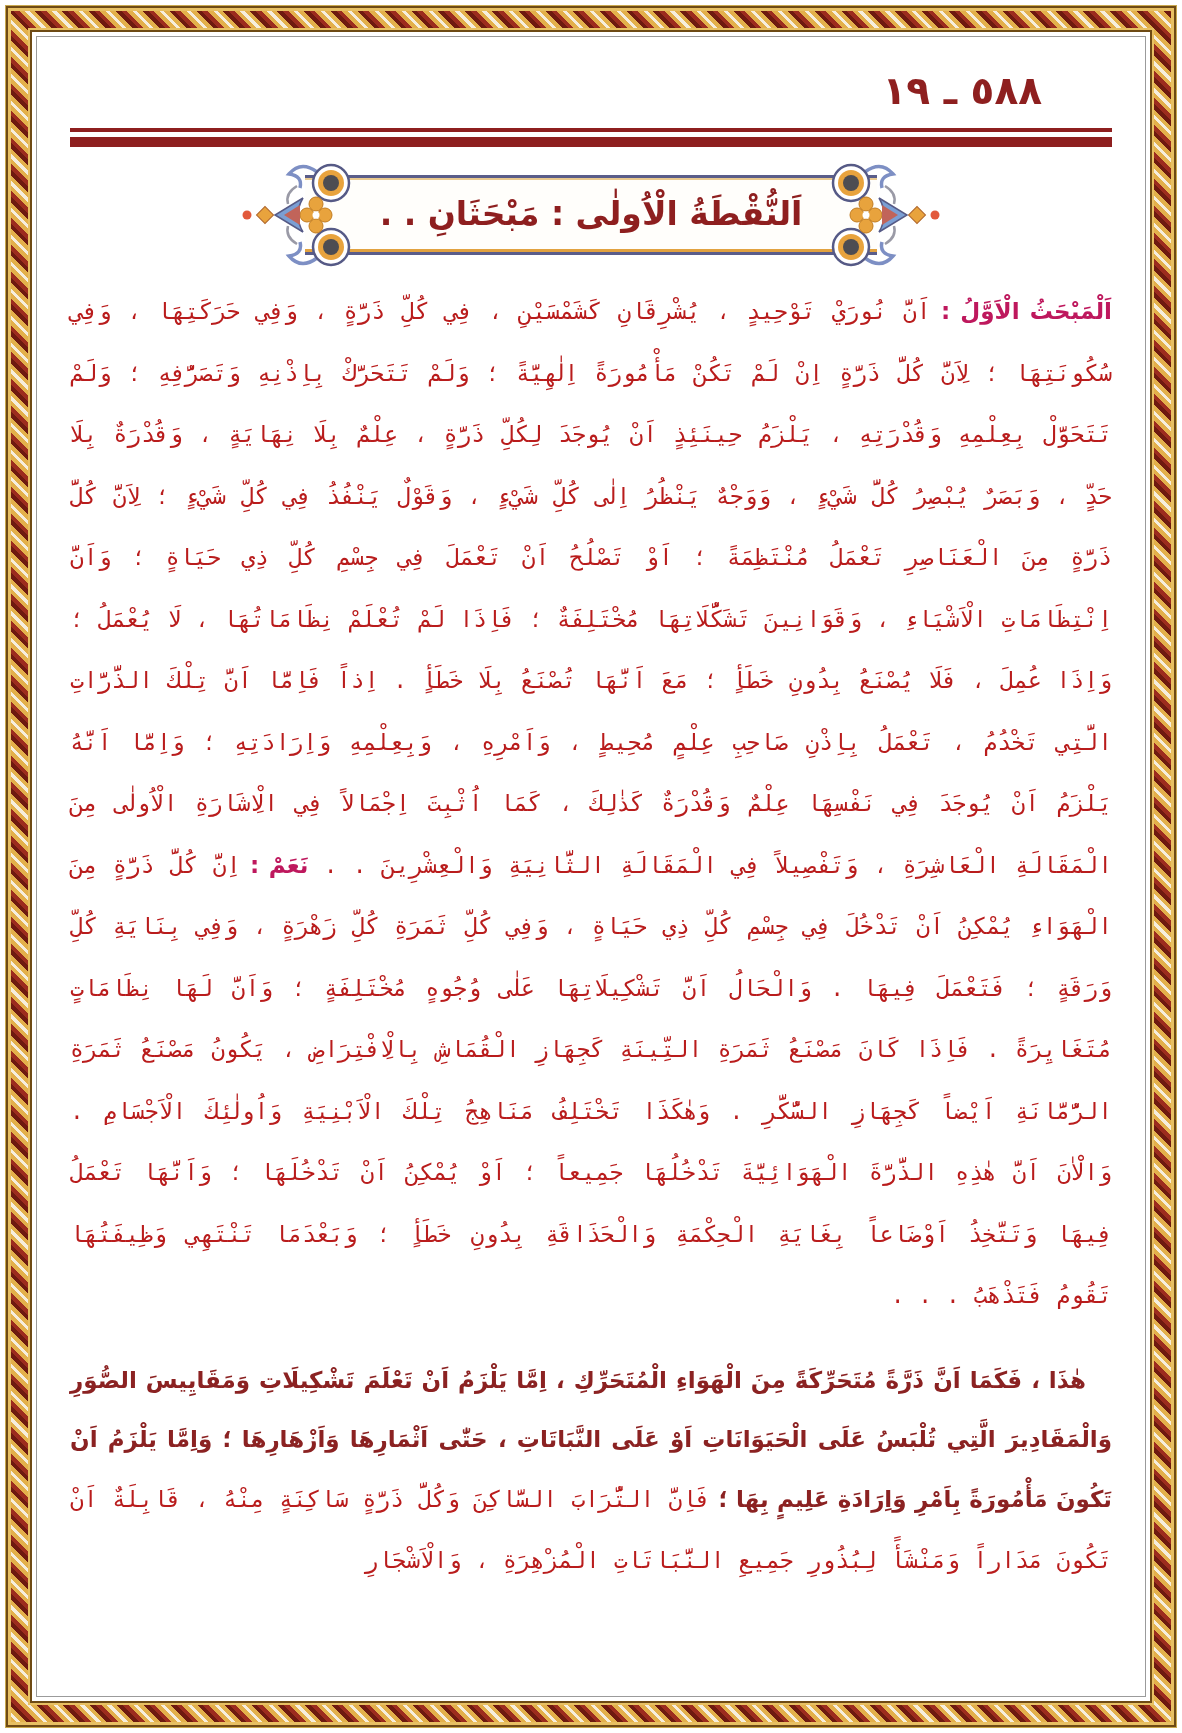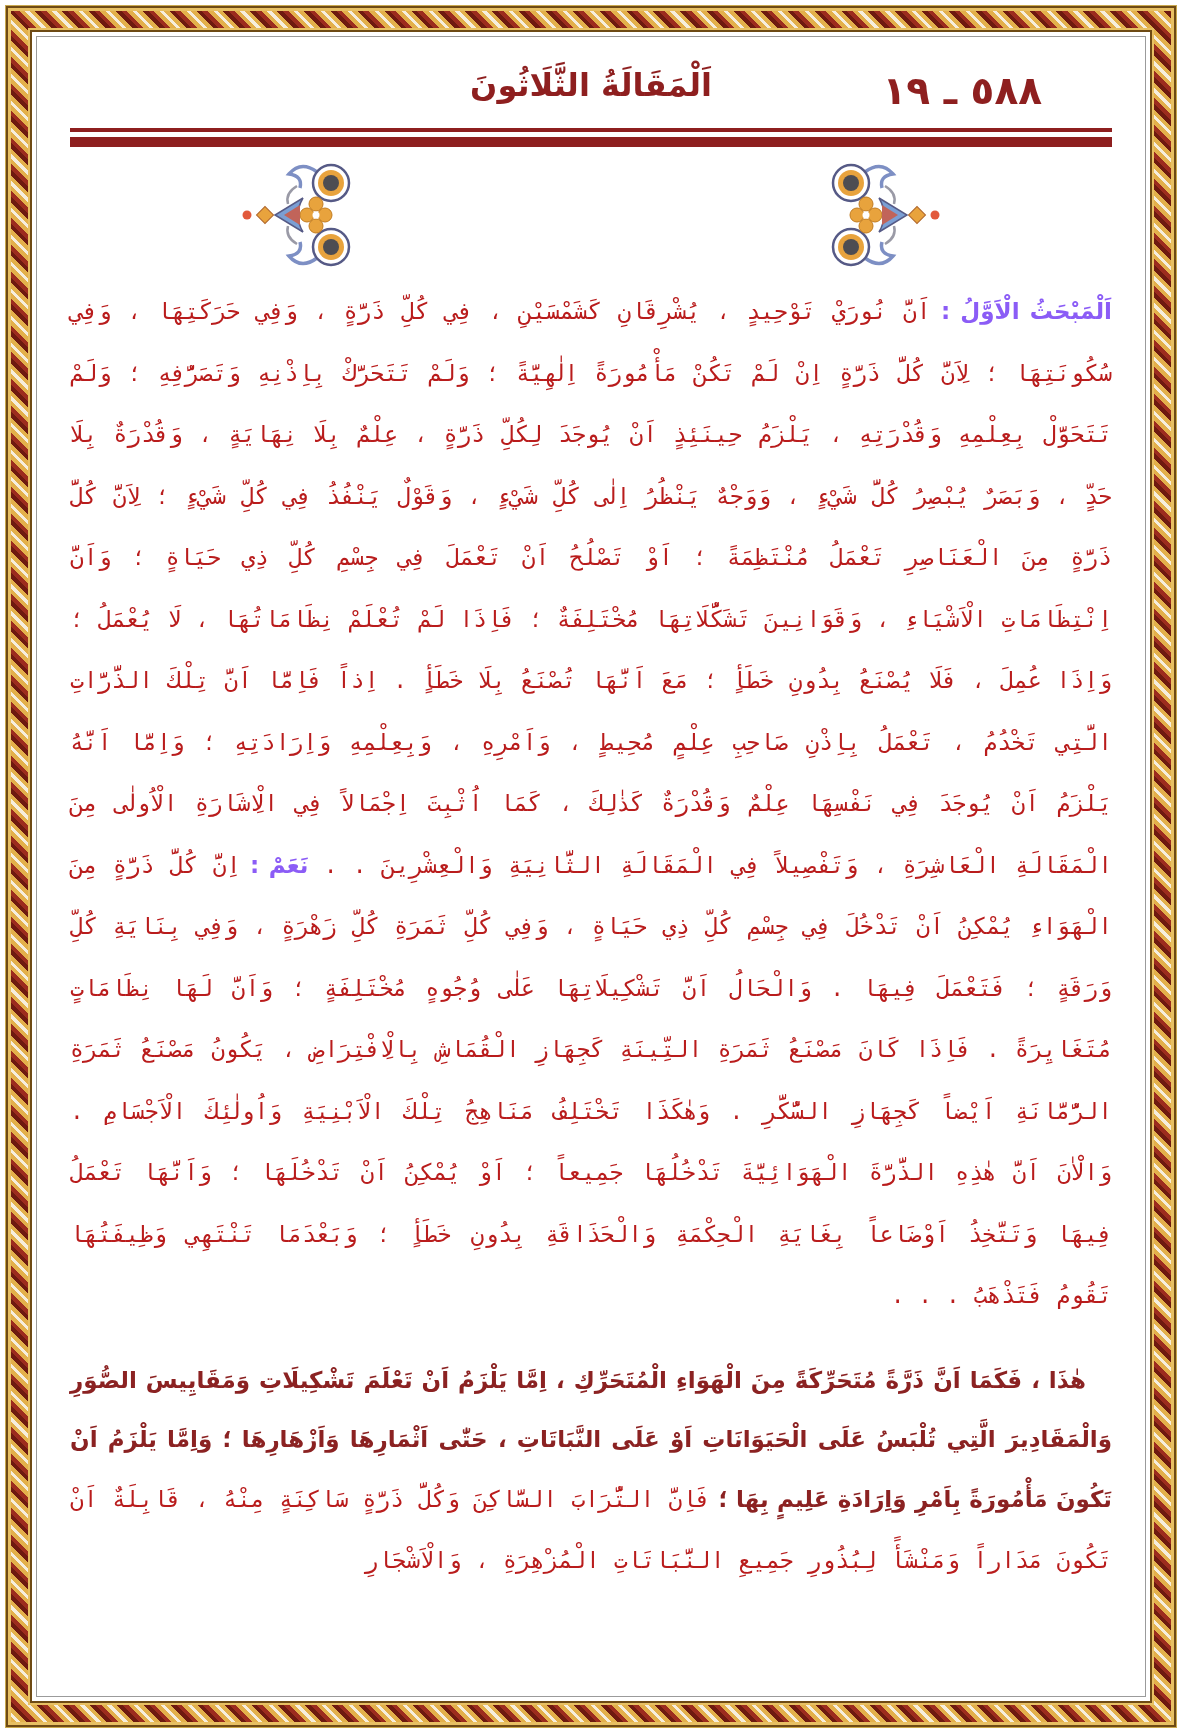--- a/index.html
+++ b/index.html
@@ -67,43 +67,45 @@
   .orn.left  { left:-40px;  transform:translateY(-50%) scaleX(-1); }
 
   
   .body-text { margin-top:22px; }
   .para {
     font-size:23px; line-height:59.5px;
     text-align:justify; color:#151515;
     direction:rtl;
   }
   .para + .para { margin-top:18px; text-indent:26px; }
-  .seg.red-bold    { color:#8b5cf6; font-weight:bold; }
+  .seg.red-bold    { color:#be185d; font-weight:bold; }
   .seg.maroon-bold { color:#8b2222; font-weight:bold; }
   .seg.black       { color:#b91c1c;font-family:Liberation Mono, monospace; }
 </style>
 </head>
 <body>
 
 <div class="page">
 
   <div class="band"></div>
   <div class="innerline"></div>
 
   <div class="content">
 
     <div class="header">
       <div class="pagenum">٥٨٨ ـ ١٩</div>
-      <div class="title">اَلْمَقَالَةُ الثَّلَاثُونَ</div>
     </div>
 
     <div class="rule-thin"></div>
     <div class="rule-thick"></div>
 
     <div class="cartouche-wrap">
+      <div class="cartouche">
+        <div class="cartouche-text">اَلنُّقْطَةُ الْاُولٰى : مَبْحَثَانِ . .</div>
+      </div>
 
       <svg class="orn right" viewBox="0 0 132 118">
         <path d="M46 16 q16 -12 28 2 q-14 2 -11 14" fill="none" stroke="#7d8fc4" stroke-width="3.5"></path>
         <path d="M46 102 q16 12 28 -2 q-14 -2 -11 -14" fill="none" stroke="#7d8fc4" stroke-width="3.5"></path>
         <path d="M66 30 q12 7 9 18" fill="none" stroke="#9a9aa6" stroke-width="2.5"></path>
         <path d="M66 88 q12 -7 9 -18" fill="none" stroke="#9a9aa6" stroke-width="2.5"></path>
         <circle cx="32" cy="27" r="18" fill="#ffffff" stroke="#565a86" stroke-width="2.5"></circle>
         <circle cx="32" cy="27" r="13" fill="#e8a33d"></circle>
         <circle cx="32" cy="27" r="8" fill="#4d4d52"></circle>
         <circle cx="32" cy="91" r="18" fill="#ffffff" stroke="#565a86" stroke-width="2.5"></circle>

